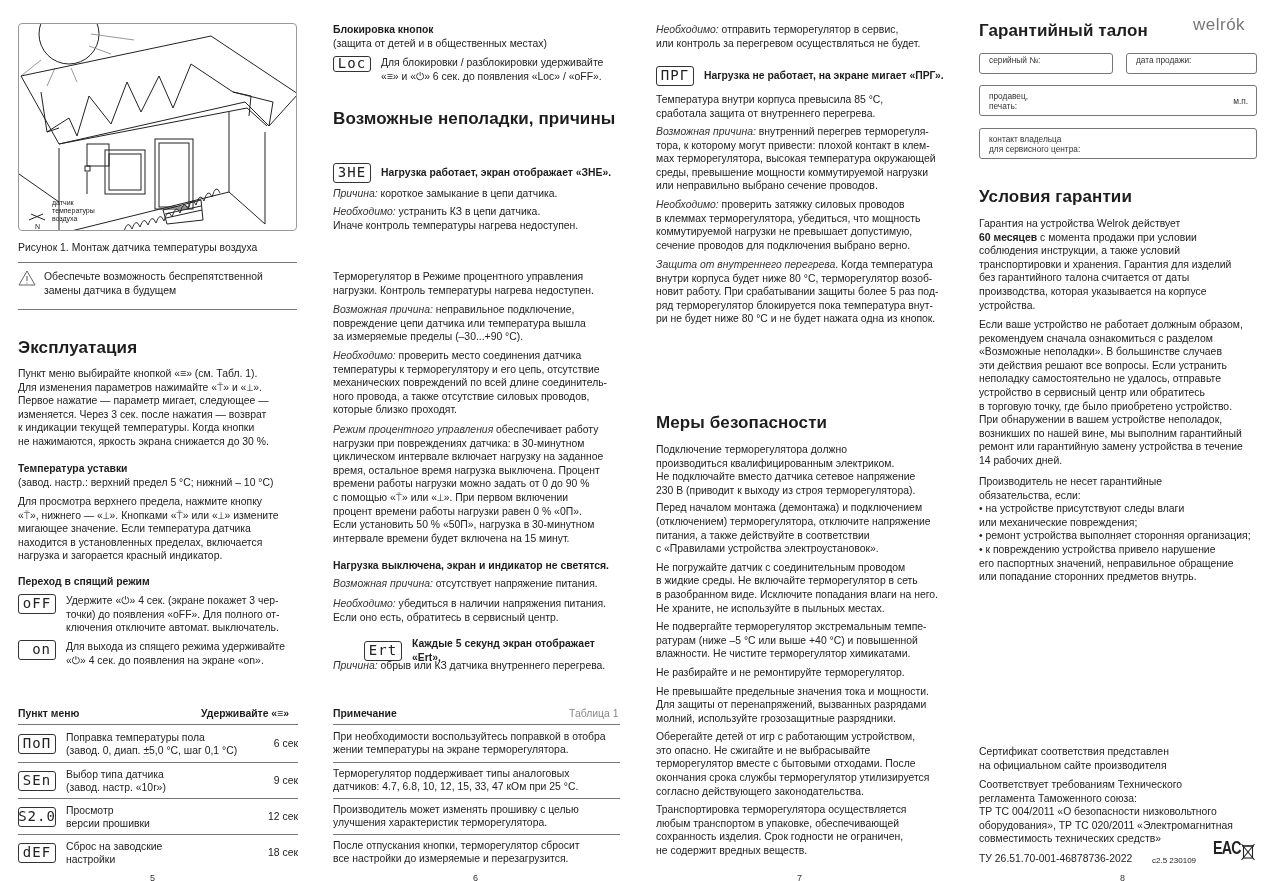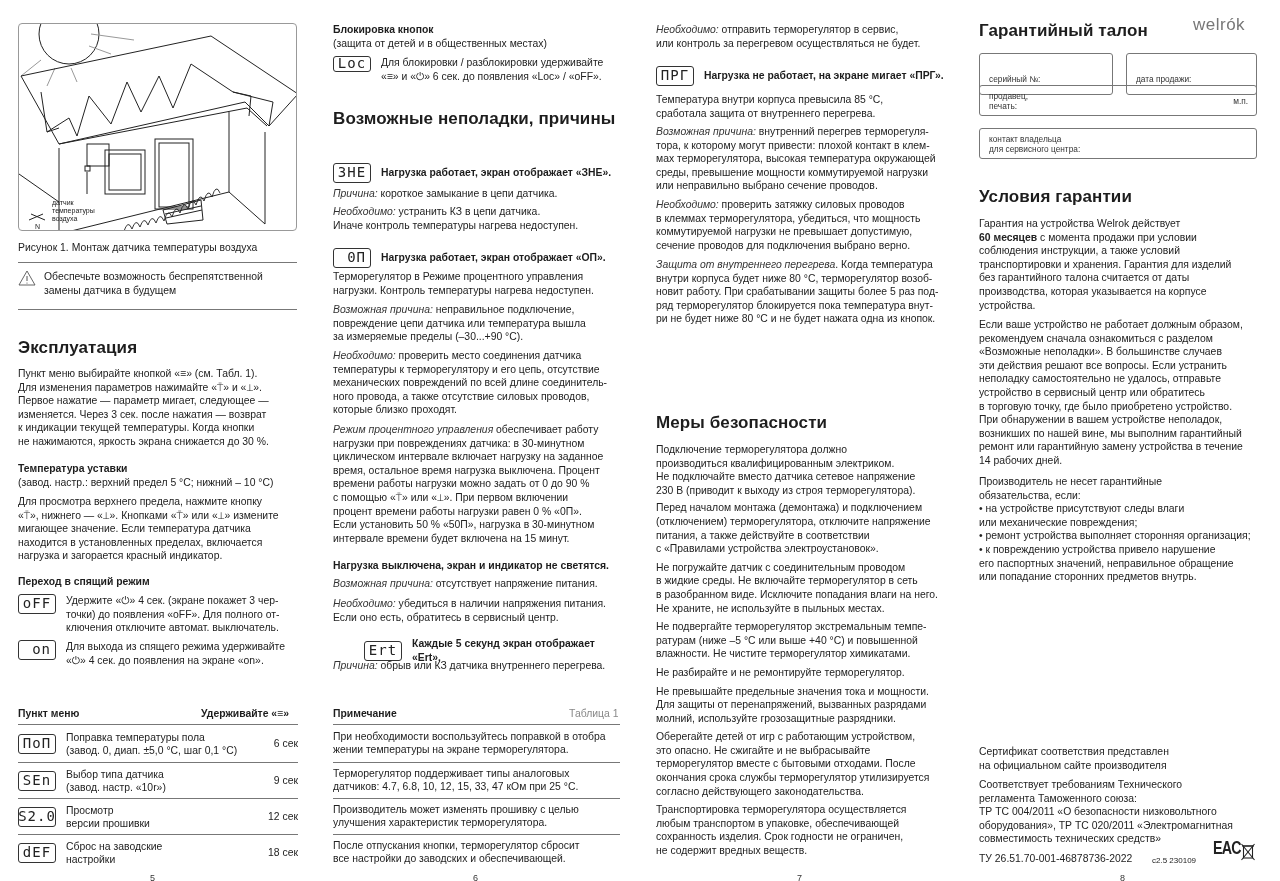--- a/index.html
+++ b/index.html
@@ -14,21 +14,21 @@
   .h2 { font-size: 17px; font-weight: bold; line-height: 21px; color: #1d1d1d; letter-spacing: 0.1px; }
   .h3 { font-weight: bold; font-size: 10.4px; line-height: 13.6px; color: #1d1d1d; }
   .p { margin-bottom: 4px; }
   .it { font-style: italic; color: #333; }
   .b { font-weight: bold; }
   .lcd { display: inline-flex; align-items: center; justify-content: center; border: 1.3px solid #333; border-radius: 3px; width: 38px; height: 20px; font-family: "DejaVu Sans Mono", monospace; font-size: 14px; letter-spacing: 1px; color: #222; flex-shrink: 0; }
   .lcd.right { justify-content: flex-end; padding-right: 4px; }
   .row { display: flex; align-items: flex-start; gap: 10px; }
   .hr { border-top: 1px solid #777; }
   .pnum { position: absolute; top: 872px; font-size: 9px; color: #333; }
-  .field { position: absolute; border: 1px solid #777; border-radius: 3px; font-size: 8.3px; line-height: 10px; color: #333; padding: 20px 9px; }
+  .field { position: absolute; border: 1px solid #777; border-radius: 3px; font-size: 8.3px; line-height: 10px; color: #333; padding: 1px 9px; }
   .tbl-row { position: absolute; left: 0; width: 280px; height: 36px; display: flex; align-items: center; }
   .tbl-row .name { flex: 1; margin-left: 10px; line-height: 13px; }
   .tbl-row .sec { width: 50px; text-align: right; }
   .note-row { position: absolute; left: 0; width: 286px; line-height: 13px; }
 </style>
 </head>
 <body>
 
 <div class="page" id="p5">
   <div class="abs" style="left:0;top:23px;width:279px;height:208px;border:1px solid #999;border-radius:4px;overflow:hidden;">
@@ -184,24 +184,20 @@
   <div class="abs row" style="top:163px;left:0;align-items:center;">
     <span class="lcd">ЗНЕ</span>
     <span class="h3">Нагрузка работает, экран отображает «ЗНЕ».</span>
   </div>
   <div class="abs" style="top:187px;left:0;"><span class="it">Причина:</span><span> короткое замыкание в цепи датчика.</span></div>
   <div class="abs" style="top:205px;left:0;">
     <div><span class="it">Необходимо:</span><span> устранить КЗ в цепи датчика.</span></div>
     <div>Иначе контроль температуры нагрева недоступен.</div>
   </div>
 
-  <div class="abs row" style="top:248px;left:0;align-items:center;">
-    <span class="lcd right">0П</span>
-    <span class="h3">Нагрузка работает, экран отображает «ОП».</span>
-  </div>
   <div class="abs" style="top:270px;left:0;">
     <div>Терморегулятор в Режиме процентного управления</div>
     <div>нагрузки. Контроль температуры нагрева недоступен.</div>
   </div>
   <div class="abs" style="top:303px;left:0;">
     <div><span class="it">Возможная причина:</span><span> неправильное подключение,</span></div>
     <div>повреждение цепи датчика или температура вышла</div>
     <div>за измеряемые пределы (–30...+90 °С).</div>
   </div>
   <div class="abs" style="top:349px;left:0;">
@@ -249,21 +245,21 @@
       <div>датчиков: 4.7, 6.8, 10, 12, 15, 33, 47 кОм при 25 °С.</div>
     </div>
   <div class="abs hr" style="top:798px;left:0;width:287px;"></div>
   <div class="note-row" style="top:803px;">
       <div>Производитель может изменять прошивку с целью</div>
       <div>улучшения характеристик терморегулятора.</div>
     </div>
   <div class="abs hr" style="top:834px;left:0;width:287px;"></div>
   <div class="note-row" style="top:839px;">
       <div>После отпускания кнопки, терморегулятор сбросит</div>
-      <div>все настройки до заводских и обеспечивающей.</div>
+      <div>все настройки до измеряемые и перезагрузится.</div>
     </div>
   <div class="pnum" style="left:140px;">6</div>
 </div>
 
 <div class="page" id="p7">
   <div class="abs" style="top:23px;left:0;">
     <div><span class="it">Необходимо:</span><span> отправить терморегулятор в сервис,</span></div>
     <div>или контроль за перегревом осуществляться не будет.</div>
   </div>
   <div class="abs row" style="top:66px;left:0;align-items:center;">

